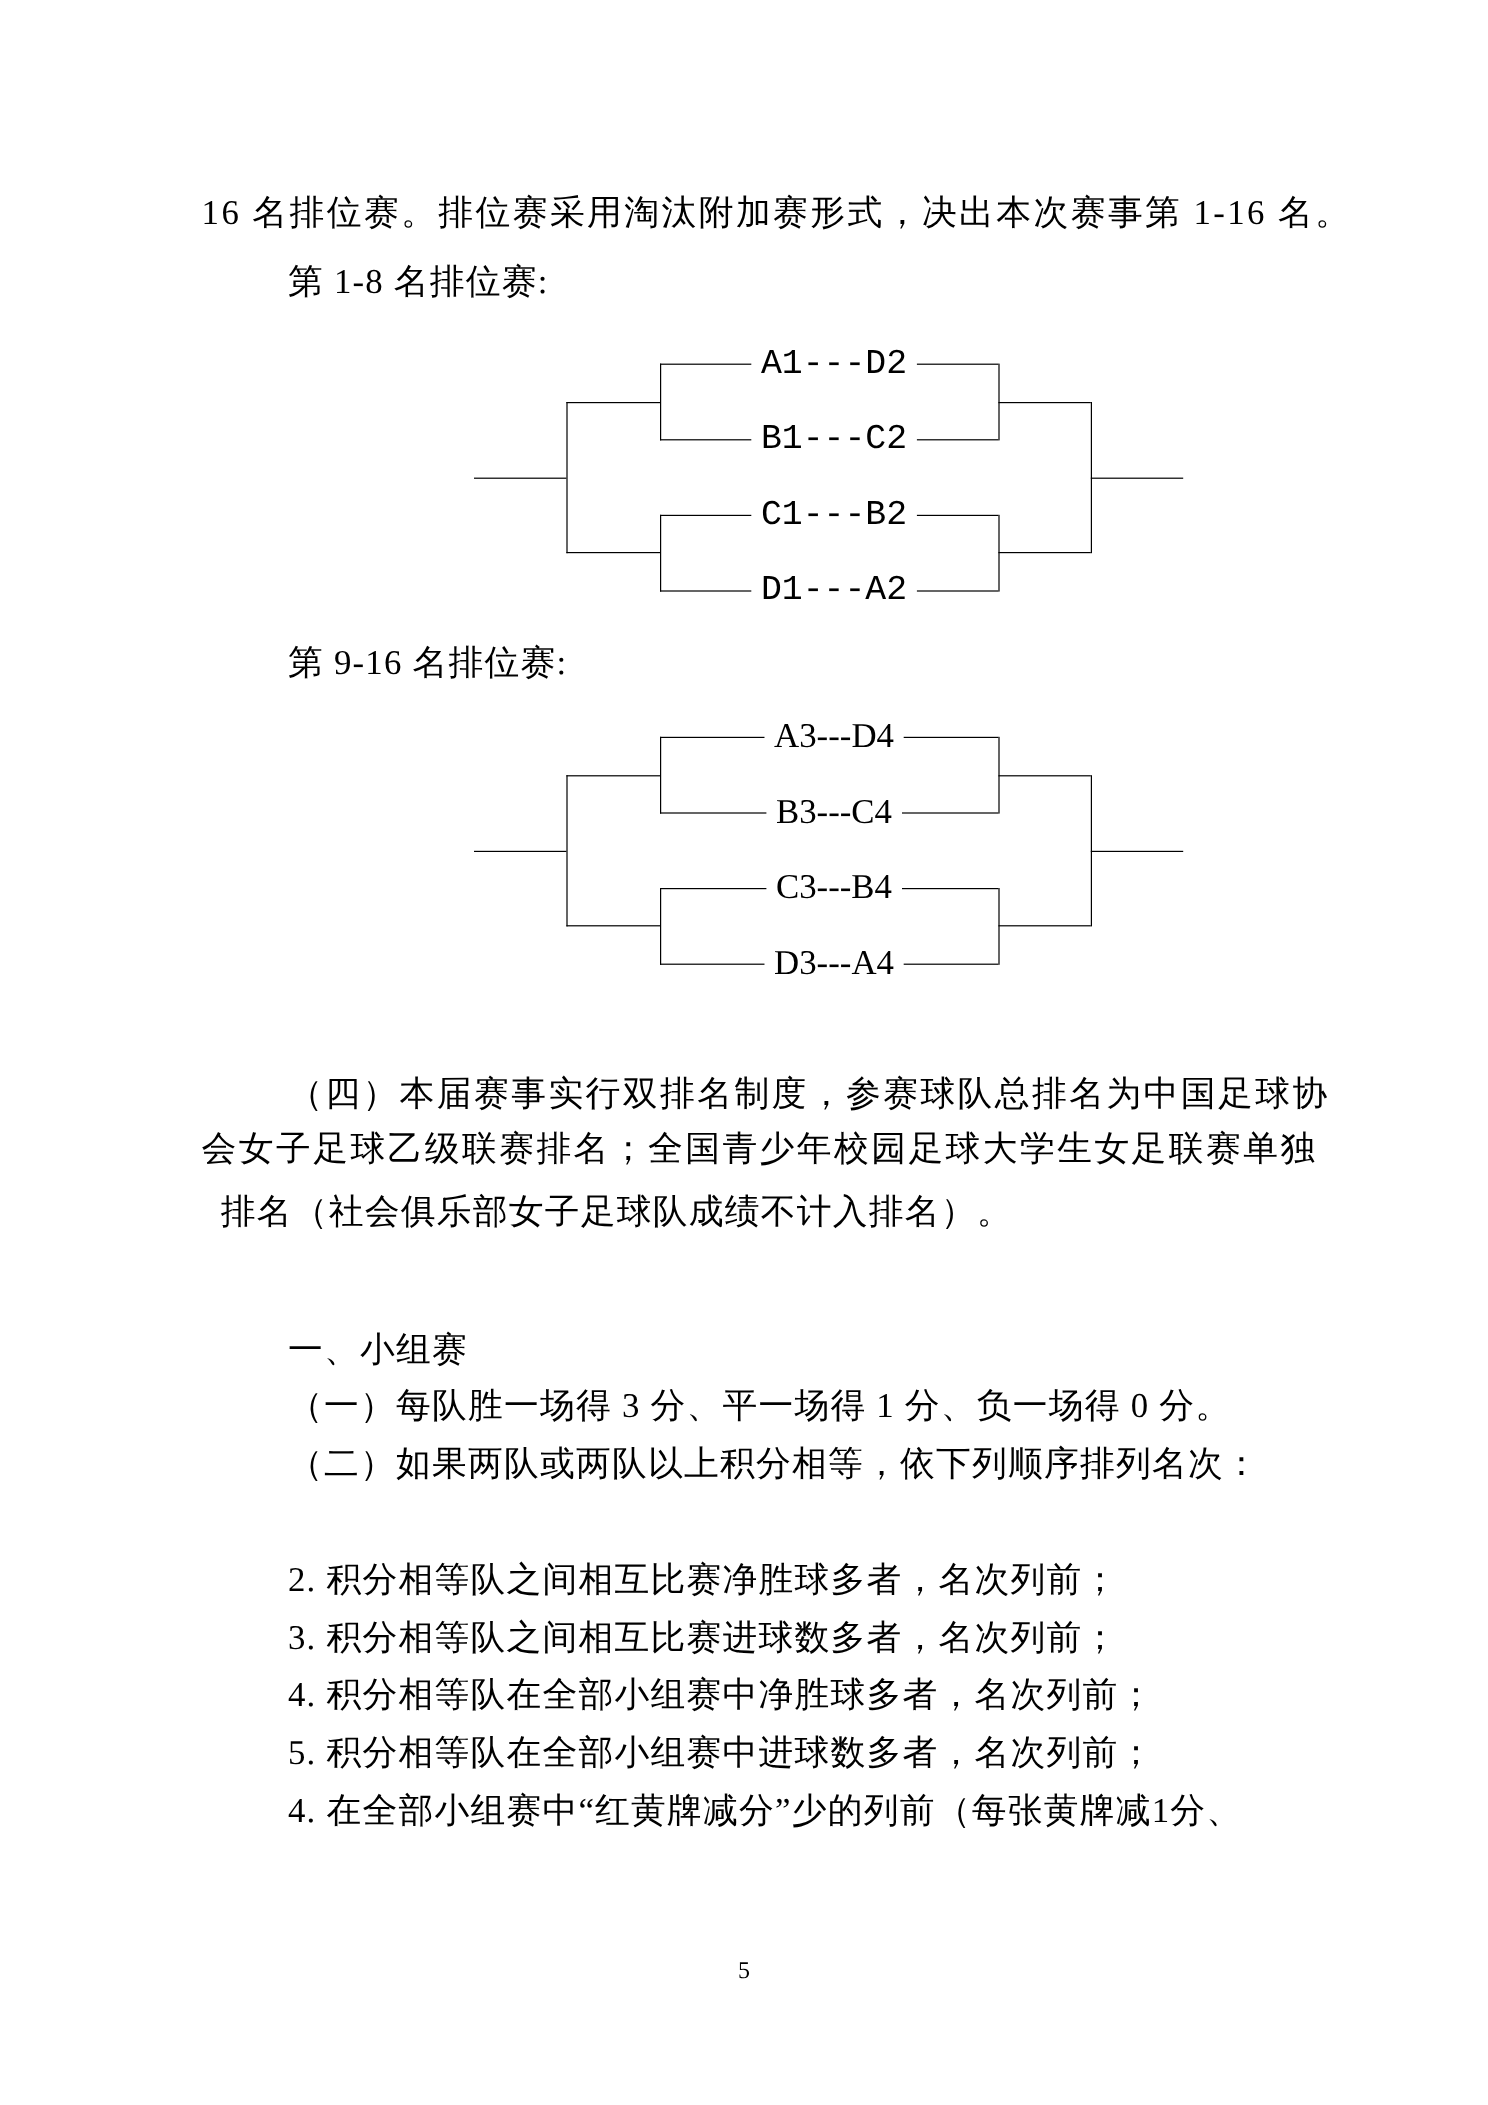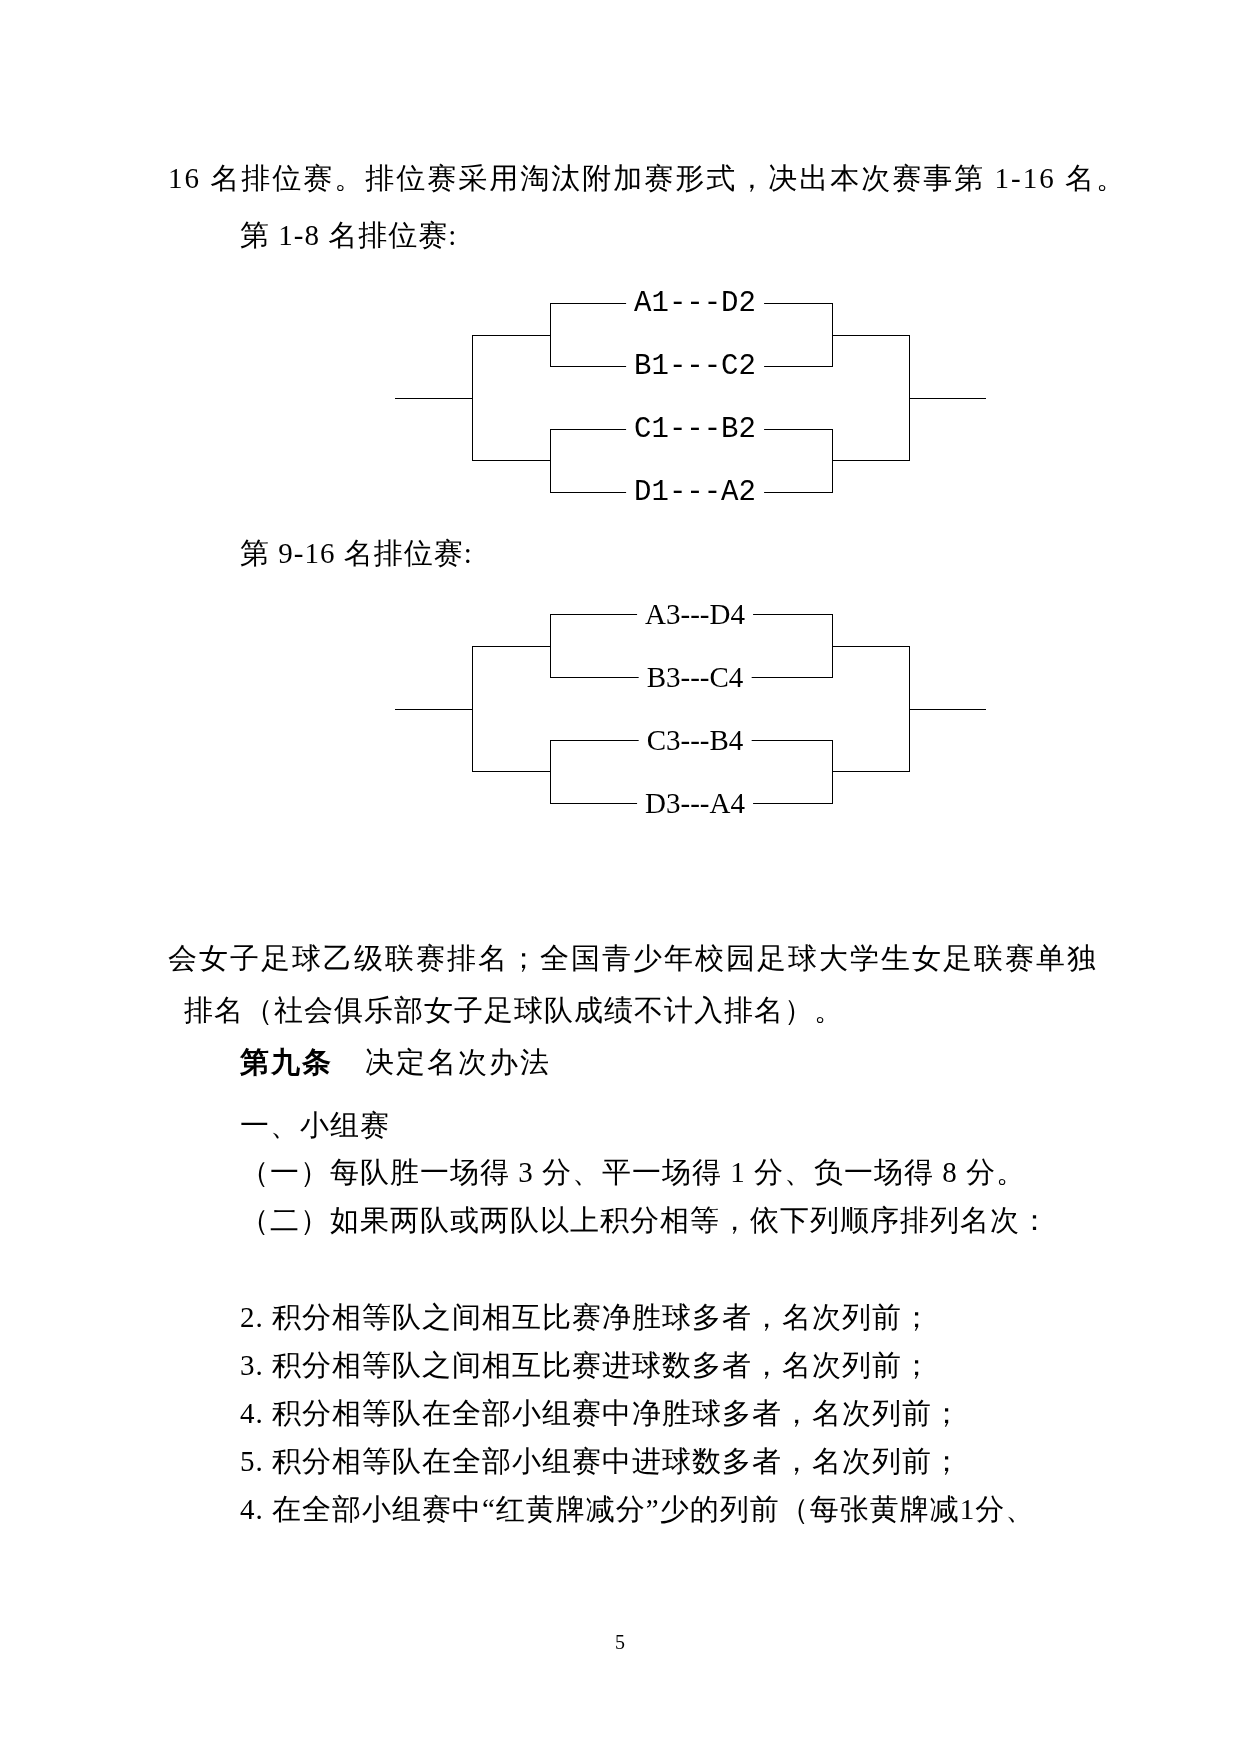--- a/index.html
+++ b/index.html
@@ -95,30 +95,28 @@
     <div class="bl h" style="top:47px;  left:437px; width:77px;"></div>
     <div class="bl h" style="top:172px; left:437px; width:77px;"></div>
     <div class="bl v" style="left:514px; top:47px; height:126px;"></div>
     <div class="bl h" style="top:110px; left:514px; width:77px;"></div>
     <div class="match" style="left:300px; top:15px;">A3---D4</div>
     <div class="match" style="left:300px; top:78px;">B3---C4</div>
     <div class="match" style="left:300px; top:141px;">C3---B4</div>
     <div class="match" style="left:300px; top:204px;">D3---A4</div>
   </div>
 
+  <div class="tline just" style="left:240px; top:896px;">（四）本届赛事实行双排名制度，参赛球队总排名为中国足球协</div>
   <div class="tline just" style="left:168px; top:942px;">会女子足球乙级联赛排名；全国青少年校园足球大学生女足联赛单独</div>
   <div class="tline" style="left:184px; top:994px;">排名（社会俱乐部女子足球队成绩不计入排名）。</div>
 
-  <div class="tline" style="left:240px; top:1046px;">
-    <span class="art-label">第九条</span><span class="art-title">决定名次办法</span>
-  </div>
 
   <div class="tline" style="left:240px; top:1109px;">一、小组赛</div>
 
-  <div class="tline" style="left:240px; top:1156px;">（一）每队胜一场得 3 分、平一场得 1 分、负一场得 8 分。</div>
+  <div class="tline" style="left:240px; top:1156px;">（一）每队胜一场得 3 分、平一场得 1 分、负一场得 0 分。</div>
   <div class="tline" style="left:240px; top:1204px;">（二）如果两队或两队以上积分相等，依下列顺序排列名次：</div>
 
   <div class="tline" style="left:240px; top:1301px;">2. 积分相等队之间相互比赛净胜球多者，名次列前；</div>
   <div class="tline" style="left:240px; top:1349px;">3. 积分相等队之间相互比赛进球数多者，名次列前；</div>
   <div class="tline" style="left:240px; top:1397px;">4. 积分相等队在全部小组赛中净胜球多者，名次列前；</div>
   <div class="tline" style="left:240px; top:1445px;">5. 积分相等队在全部小组赛中进球数多者，名次列前；</div>
   <div class="tline" style="left:240px; top:1493px;">4. 在全部小组赛中“红黄牌减分”少的列前（每张黄牌减1分、</div>
 
   <div class="pagenum">5</div>
 

